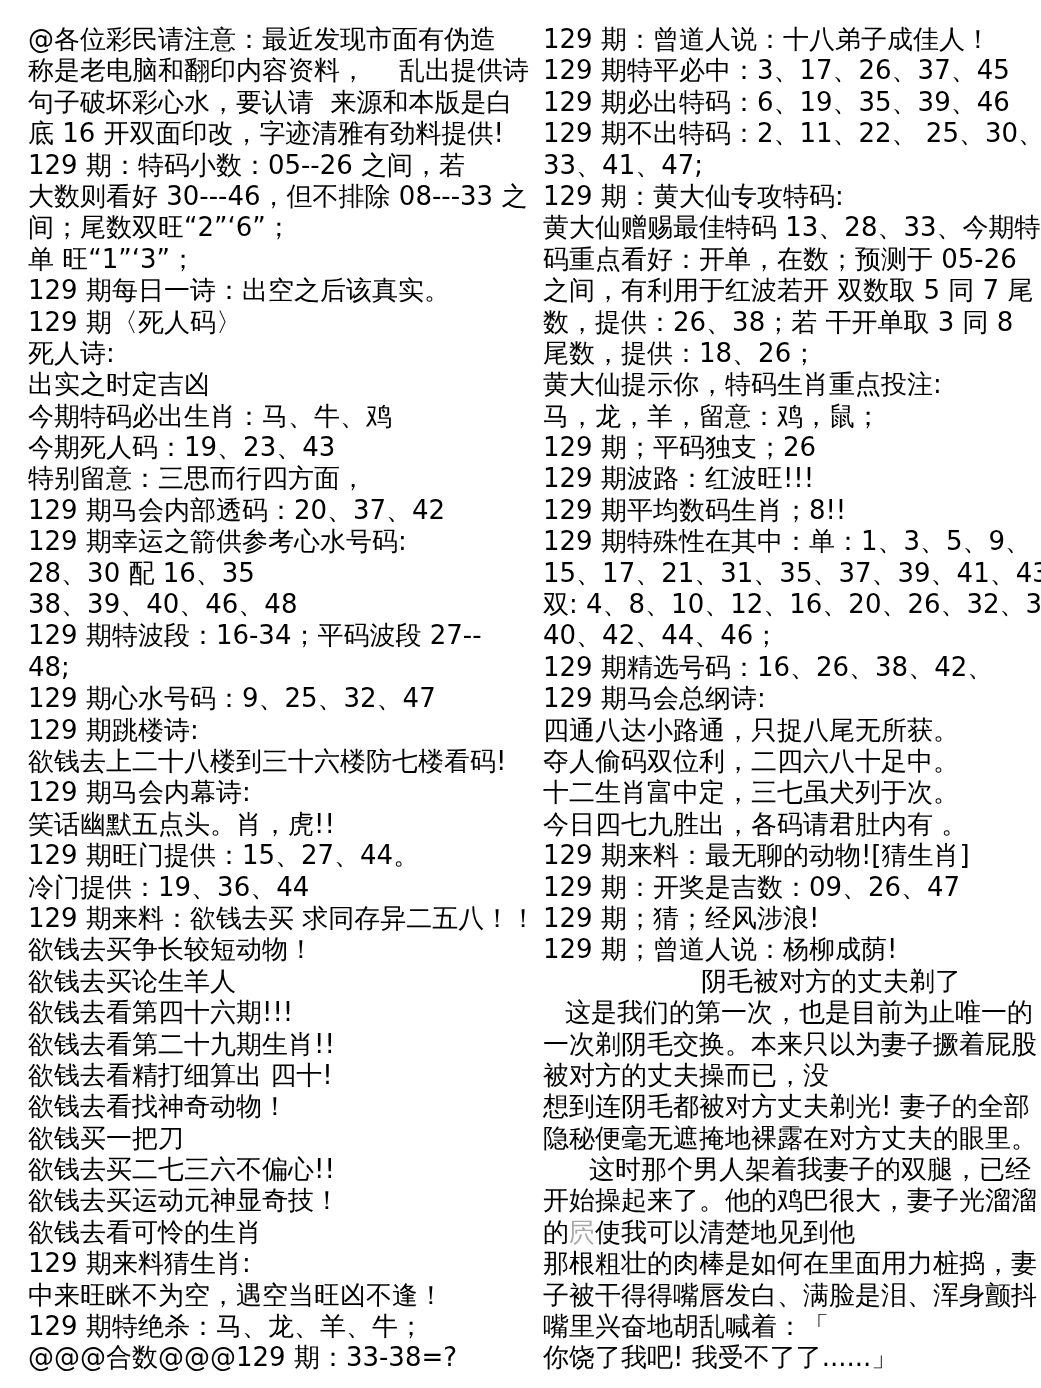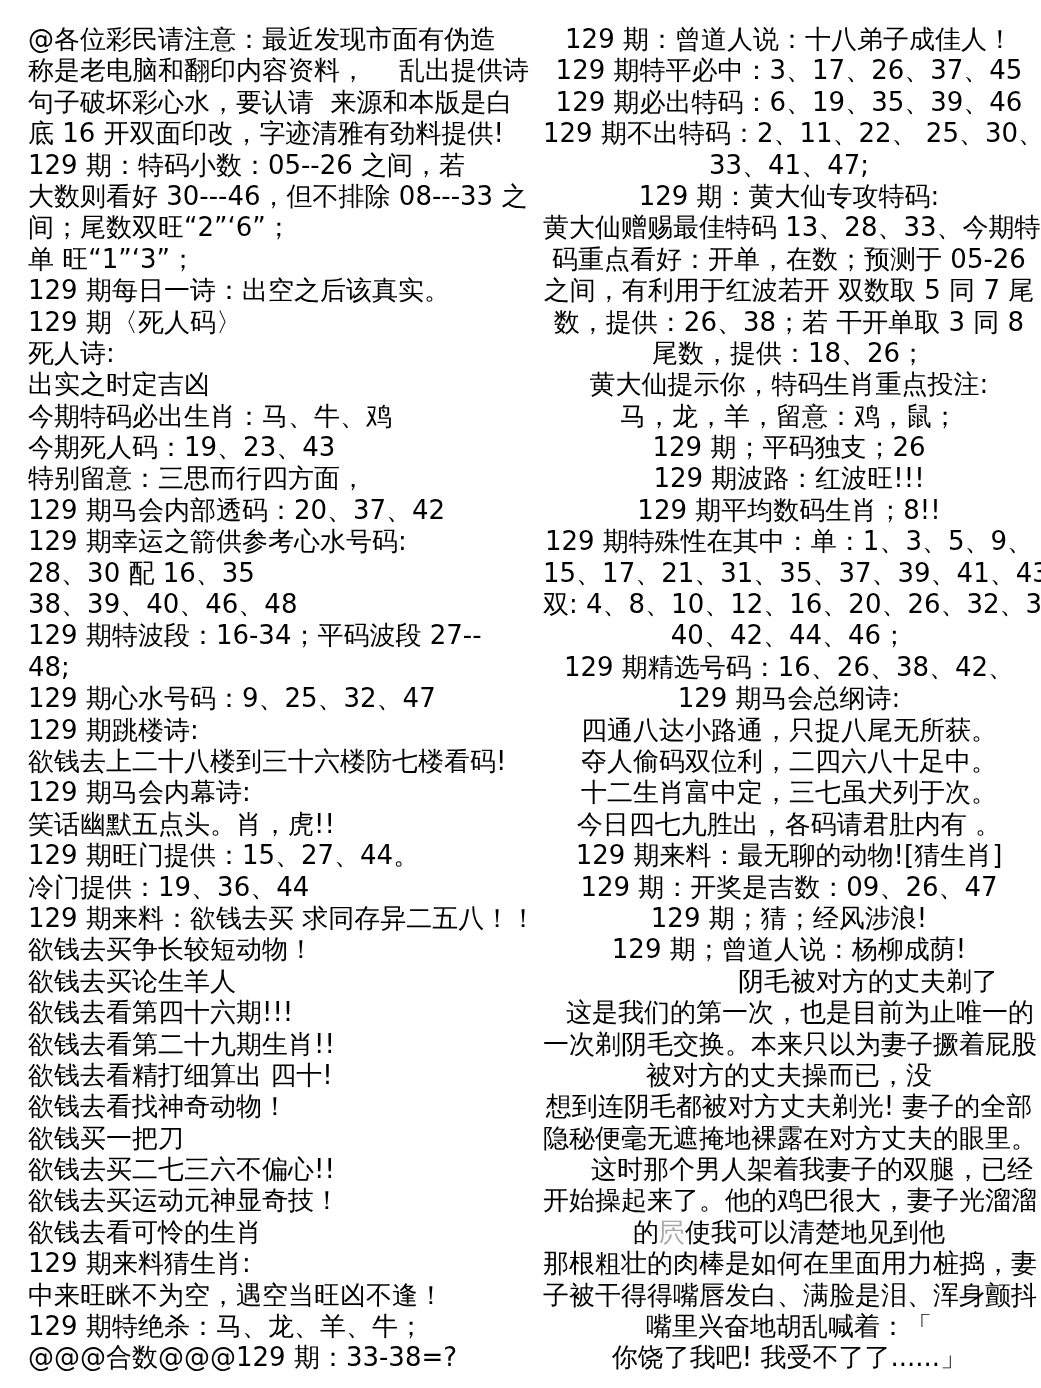--- a/index.html
+++ b/index.html
@@ -18,21 +18,21 @@
   .column {
     position: absolute;
     top: 24px;
     font-size: 26px;
     line-height: 31.4px;
     color: #000000;
     white-space: pre;
     letter-spacing: 0px;
   }
   .column-left  { left: 28px;  width: 505px; }
-  .column-right { left: 543px; width: 492px; text-align: center; }
+  .column-right { left: 543px; width: 492px; }
   .text-line { height: 31.4px; overflow: visible; }
   .muted { color: #a8a8a8; }
 </style>
 </head>
 <body>
 
 <div class="page" style="background: rgb(255, 255, 255);">
   <div class="column column-left" style="color: rgb(0, 0, 0); font-size: 26px; line-height: 31.4px;"><div class="text-line">@各位彩民请注意：最近发现市面有伪造</div><div class="text-line">称是老电脑和翻印内容资料，    乱出提供诗</div><div class="text-line">句子破坏彩心水，要认请  来源和本版是白</div><div class="text-line">底 16 开双面印改，字迹清雅有劲料提供!</div><div class="text-line">129 期：特码小数：05--26 之间，若</div><div class="text-line">大数则看好 30---46，但不排除 08---33 之</div><div class="text-line">间；尾数双旺“2”‘6”；</div><div class="text-line">单 旺“1”‘3”；</div><div class="text-line">129 期每日一诗：出空之后该真实。</div><div class="text-line">129 期〈死人码〉</div><div class="text-line">死人诗:</div><div class="text-line">出实之时定吉凶</div><div class="text-line">今期特码必出生肖：马、牛、鸡</div><div class="text-line">今期死人码：19、23、43</div><div class="text-line">特别留意：三思而行四方面，</div><div class="text-line">129 期马会内部透码：20、37、42</div><div class="text-line">129 期幸运之箭供参考心水号码:</div><div class="text-line">28、30 配 16、35</div><div class="text-line">38、39、40、46、48</div><div class="text-line">129 期特波段：16-34；平码波段 27--</div><div class="text-line">48;</div><div class="text-line">129 期心水号码：9、25、32、47</div><div class="text-line">129 期跳楼诗:</div><div class="text-line">欲钱去上二十八楼到三十六楼防七楼看码!</div><div class="text-line">129 期马会内幕诗:</div><div class="text-line">笑话幽默五点头。肖，虎!!</div><div class="text-line">129 期旺门提供：15、27、44。</div><div class="text-line">冷门提供：19、36、44</div><div class="text-line">129 期来料：欲钱去买 求同存异二五八！！</div><div class="text-line">欲钱去买争长较短动物！</div><div class="text-line">欲钱去买论生羊人</div><div class="text-line">欲钱去看第四十六期!!!</div><div class="text-line">欲钱去看第二十九期生肖!!</div><div class="text-line">欲钱去看精打细算出 四十!</div><div class="text-line">欲钱去看找神奇动物！</div><div class="text-line">欲钱买一把刀</div><div class="text-line">欲钱去买二七三六不偏心!!</div><div class="text-line">欲钱去买运动元神显奇技！</div><div class="text-line">欲钱去看可怜的生肖</div><div class="text-line">129 期来料猜生肖:</div><div class="text-line">中来旺眯不为空，遇空当旺凶不逢！</div><div class="text-line">129 期特绝杀：马、龙、羊、牛；</div><div class="text-line">@@@合数@@@129 期：33-38=?</div></div>
   <div class="column column-right" style="color: rgb(0, 0, 0); font-size: 26px; line-height: 31.4px;"><div class="text-line">129 期：曾道人说：十八弟子成佳人！</div><div class="text-line">129 期特平必中：3、17、26、37、45</div><div class="text-line">129 期必出特码：6、19、35、39、46</div><div class="text-line">129 期不出特码：2、11、22、 25、30、</div><div class="text-line">33、41、47;</div><div class="text-line">129 期：黄大仙专攻特码:</div><div class="text-line">黄大仙赠赐最佳特码 13、28、33、今期特</div><div class="text-line">码重点看好：开单，在数；预测于 05-26</div><div class="text-line">之间，有利用于红波若开 双数取 5 同 7 尾</div><div class="text-line">数，提供：26、38；若 干开单取 3 同 8</div><div class="text-line">尾数，提供：18、26；</div><div class="text-line">黄大仙提示你，特码生肖重点投注:</div><div class="text-line">马，龙，羊，留意：鸡，鼠；</div><div class="text-line">129 期；平码独支；26</div><div class="text-line">129 期波路：红波旺!!!</div><div class="text-line">129 期平均数码生肖；8!!</div><div class="text-line">129 期特殊性在其中：单：1、3、5、9、</div><div class="text-line">15、17、21、31、35、37、39、41、43；</div><div class="text-line">双: 4、8、10、12、16、20、26、32、36</div><div class="text-line">40、42、44、46；</div><div class="text-line">129 期精选号码：16、26、38、42、</div><div class="text-line">129 期马会总纲诗:</div><div class="text-line">四通八达小路通，只捉八尾无所获。</div><div class="text-line">夺人偷码双位利，二四六八十足中。</div><div class="text-line">十二生肖富中定，三七虽犬列于次。</div><div class="text-line">今日四七九胜出，各码请君肚内有 。</div><div class="text-line">129 期来料：最无聊的动物![猜生肖]</div><div class="text-line">129 期：开奖是吉数：09、26、47</div><div class="text-line">129 期；猜；经风涉浪!</div><div class="text-line">129 期；曾道人说：杨柳成荫!</div><div class="text-line" style="padding-left: 158px;">阴毛被对方的丈夫剃了</div><div class="text-line" style="padding-left: 22px;">这是我们的第一次，也是目前为止唯一的</div><div class="text-line">一次剃阴毛交换。本来只以为妻子撅着屁股</div><div class="text-line">被对方的丈夫操而已，没</div><div class="text-line">想到连阴毛都被对方丈夫剃光! 妻子的全部</div><div class="text-line">隐秘便毫无遮掩地裸露在对方丈夫的眼里。</div><div class="text-line" style="padding-left: 46px;">这时那个男人架着我妻子的双腿，已经</div><div class="text-line">开始操起来了。他的鸡巴很大，妻子光溜溜</div><div class="text-line"><span>的</span><span class="muted" style="color: rgb(168, 168, 168);">屄</span><span>使我可以清楚地见到他</span></div><div class="text-line">那根粗壮的肉棒是如何在里面用力桩捣，妻</div><div class="text-line">子被干得得嘴唇发白、满脸是泪、浑身颤抖，</div><div class="text-line">嘴里兴奋地胡乱喊着：「</div><div class="text-line">你饶了我吧! 我受不了了......」</div></div>
 </div>

